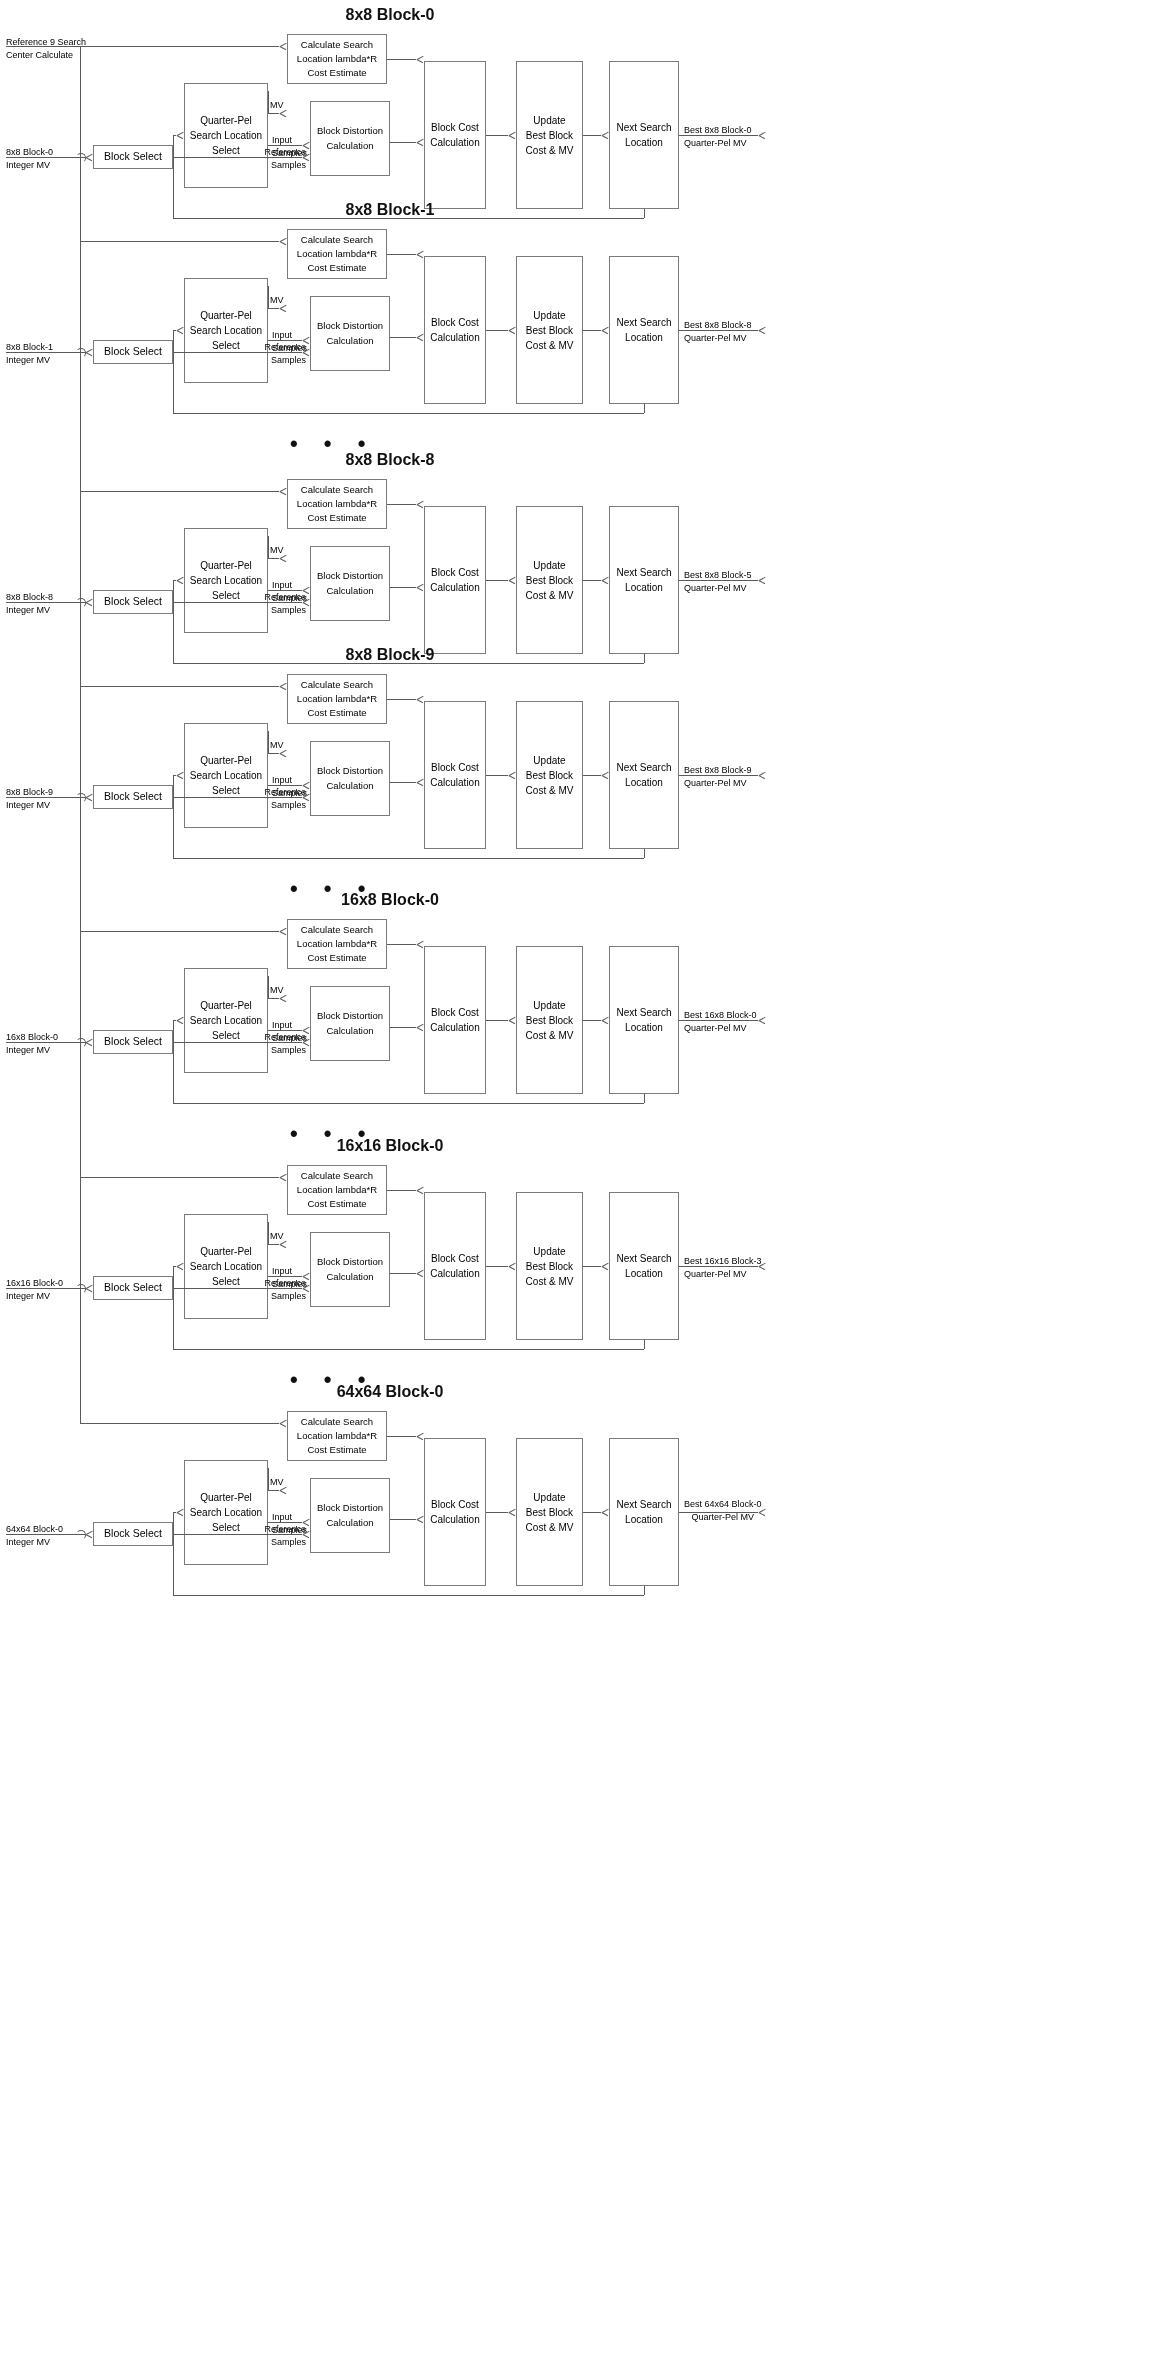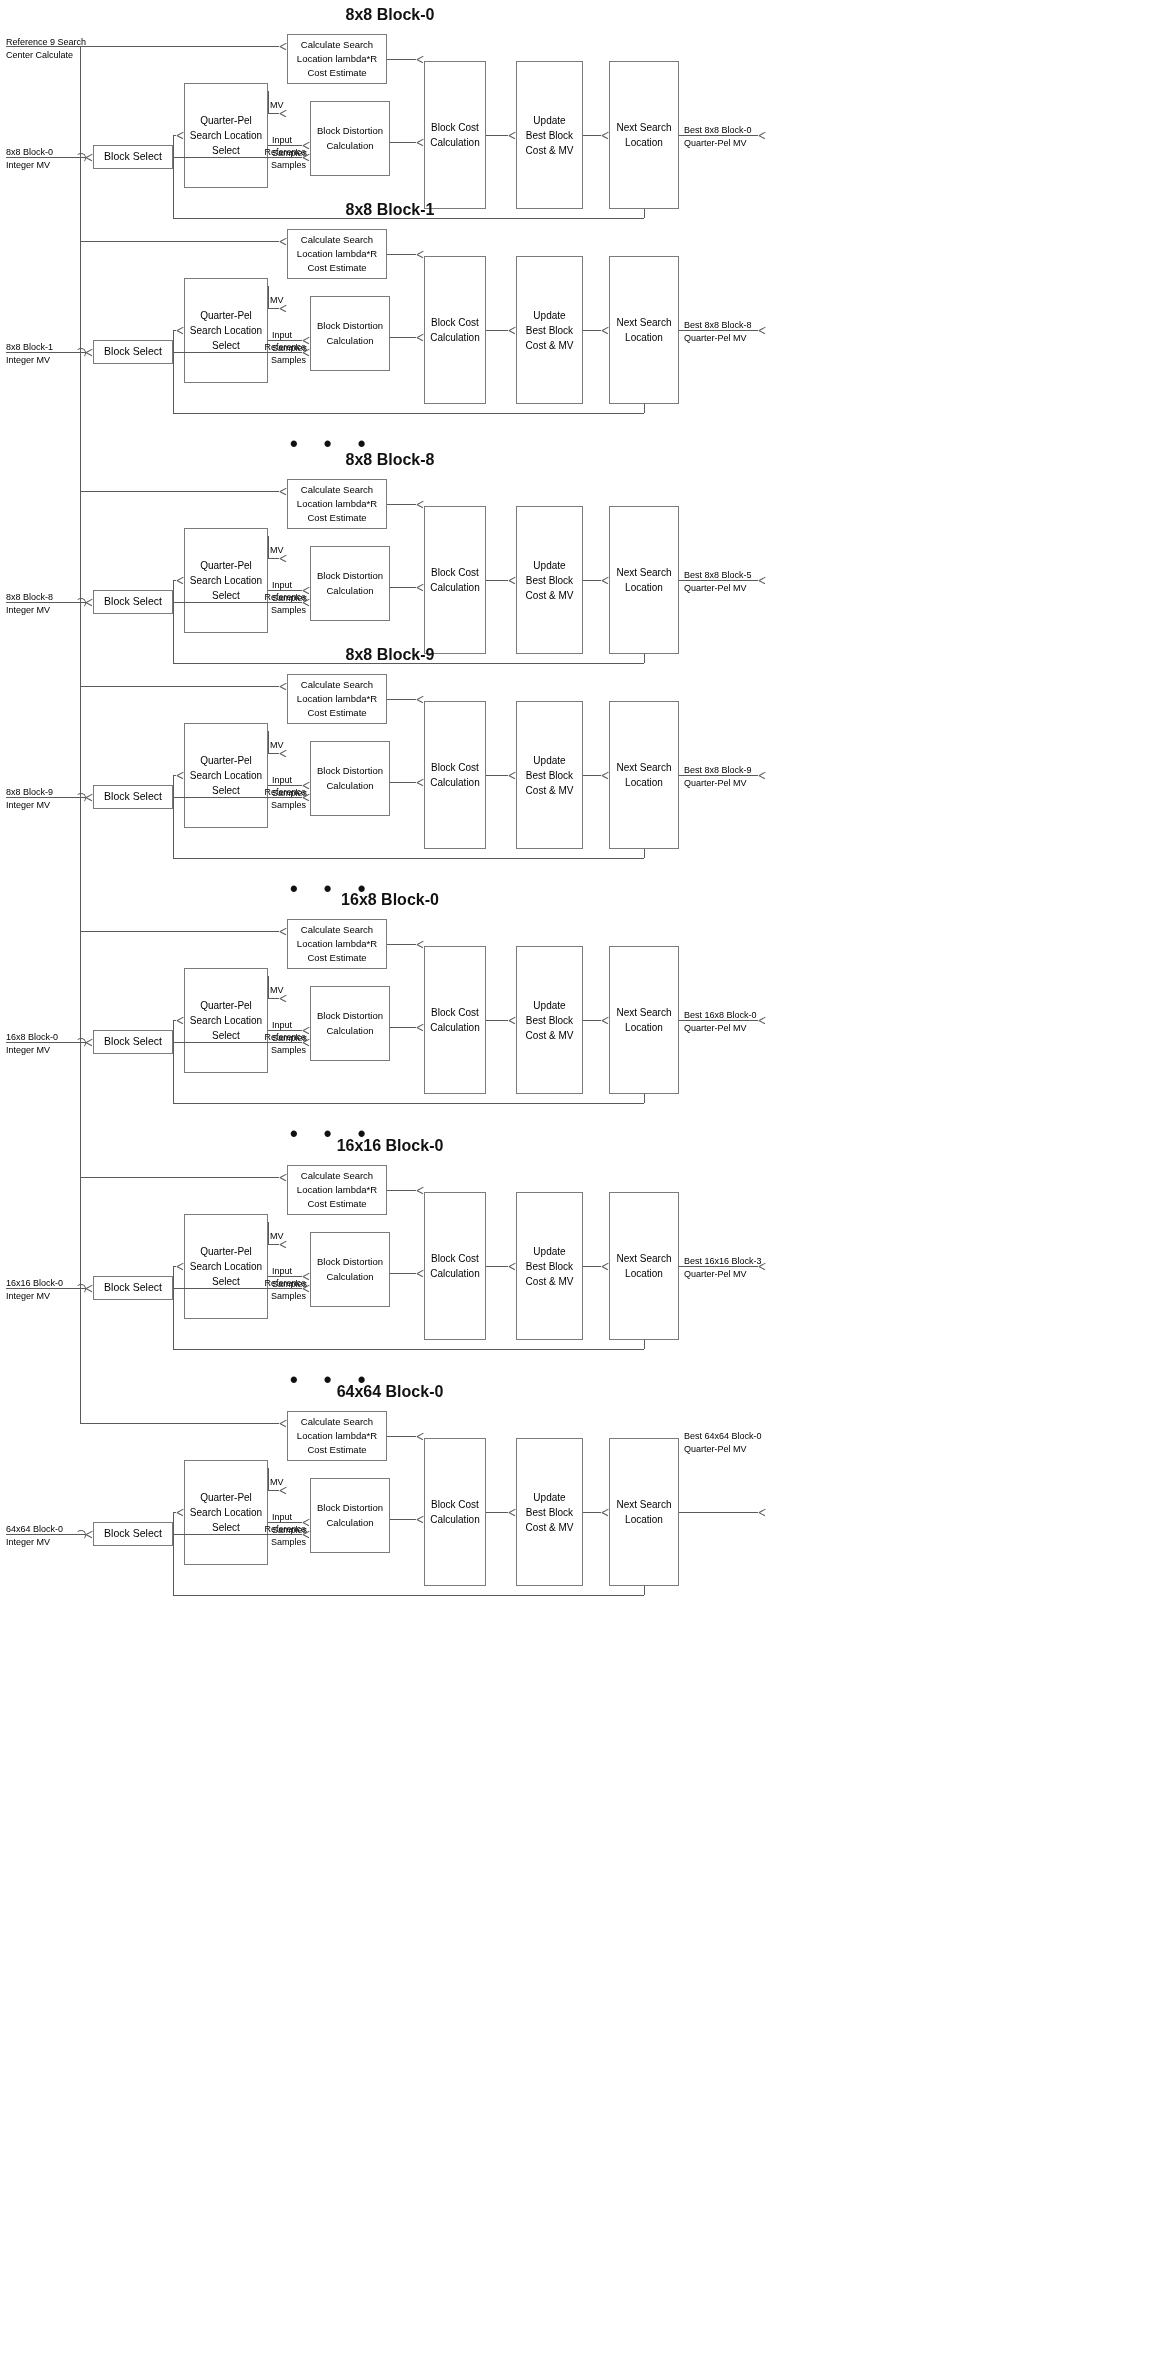--- a/index.html
+++ b/index.html
@@ -662,21 +662,21 @@
     <div class="hline" style="left: 387px; top: 1436px; width: 29px;"></div>
     <div class="ah" style="left: 424px; top: 1436px;"></div>
     <div class="hline" style="left: 390px; top: 1518.5px; width: 26px;"></div>
     <div class="ah" style="left: 424px; top: 1518.5px;"></div>
     <div class="hline" style="left: 486px; top: 1512px; width: 22px;"></div>
     <div class="ah" style="left: 516px; top: 1512px;"></div>
     <div class="hline" style="left: 583px; top: 1512px; width: 18px;"></div>
     <div class="ah" style="left: 609px; top: 1512px;"></div>
     <div class="hline" style="left: 679px; top: 1512px; width: 79px;"></div>
     <div class="ah" style="left: 766px; top: 1512px;"></div>
-    <div class="lbl" style="left: 684px; top: 1430px;">
+    <div class="lbl" style="left: 684px; top: 1498px; text-align: center;">
       <div>Best 64x64 Block-0</div>
       <div>Quarter-Pel MV</div>
     </div>
     <div class="vline" style="left: 644px; top: 1586px; height: 9px;"></div>
     <div class="hline" style="left: 173px; top: 1595px; width: 471px;"></div>
     <div class="vline" style="left: 173px; top: 1512px; height: 83px;"></div>
     <div class="hline" style="left: 6px; top: 1534px; width: 79px;"></div>
     <div class="ah" style="left: 93px; top: 1534px;"></div>
     <div class="lbl" style="left: 6px; top: 1523px;">
       <div>64x64 Block-0</div>

